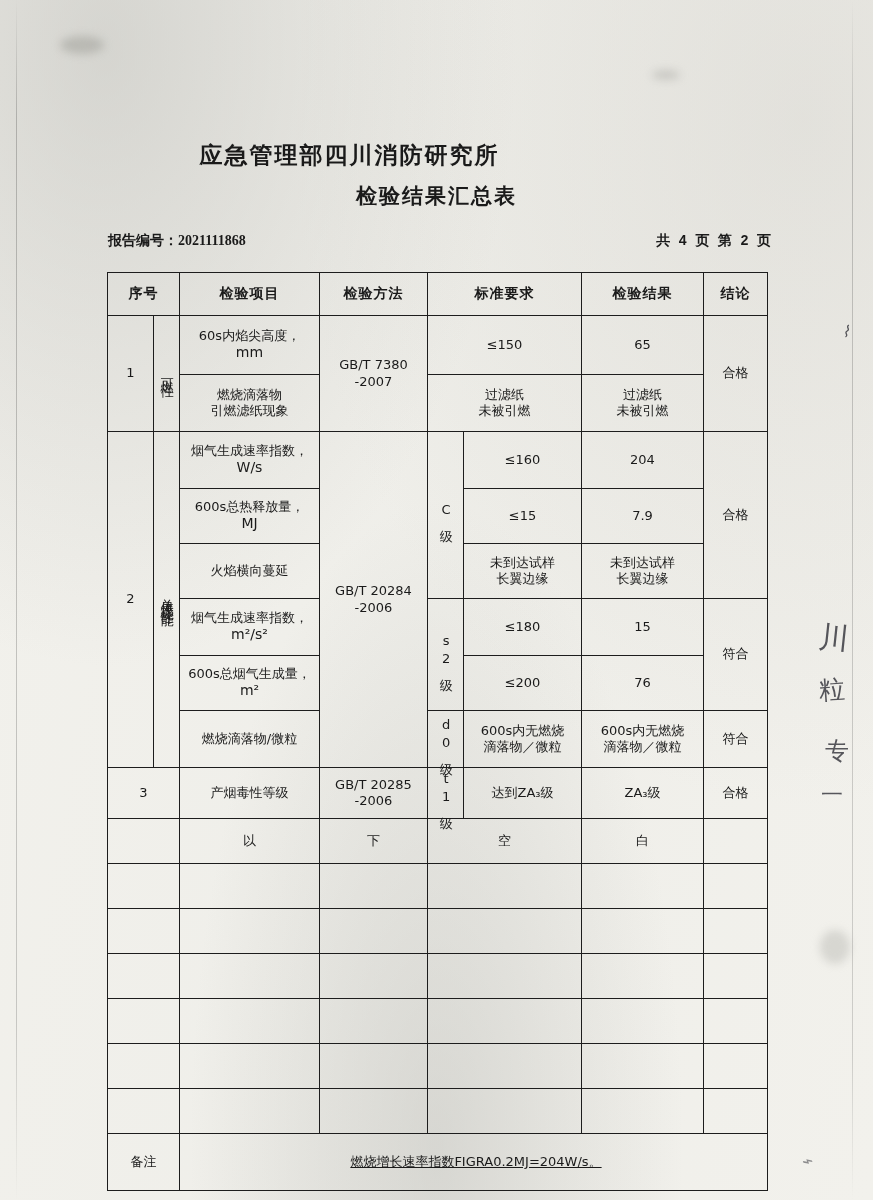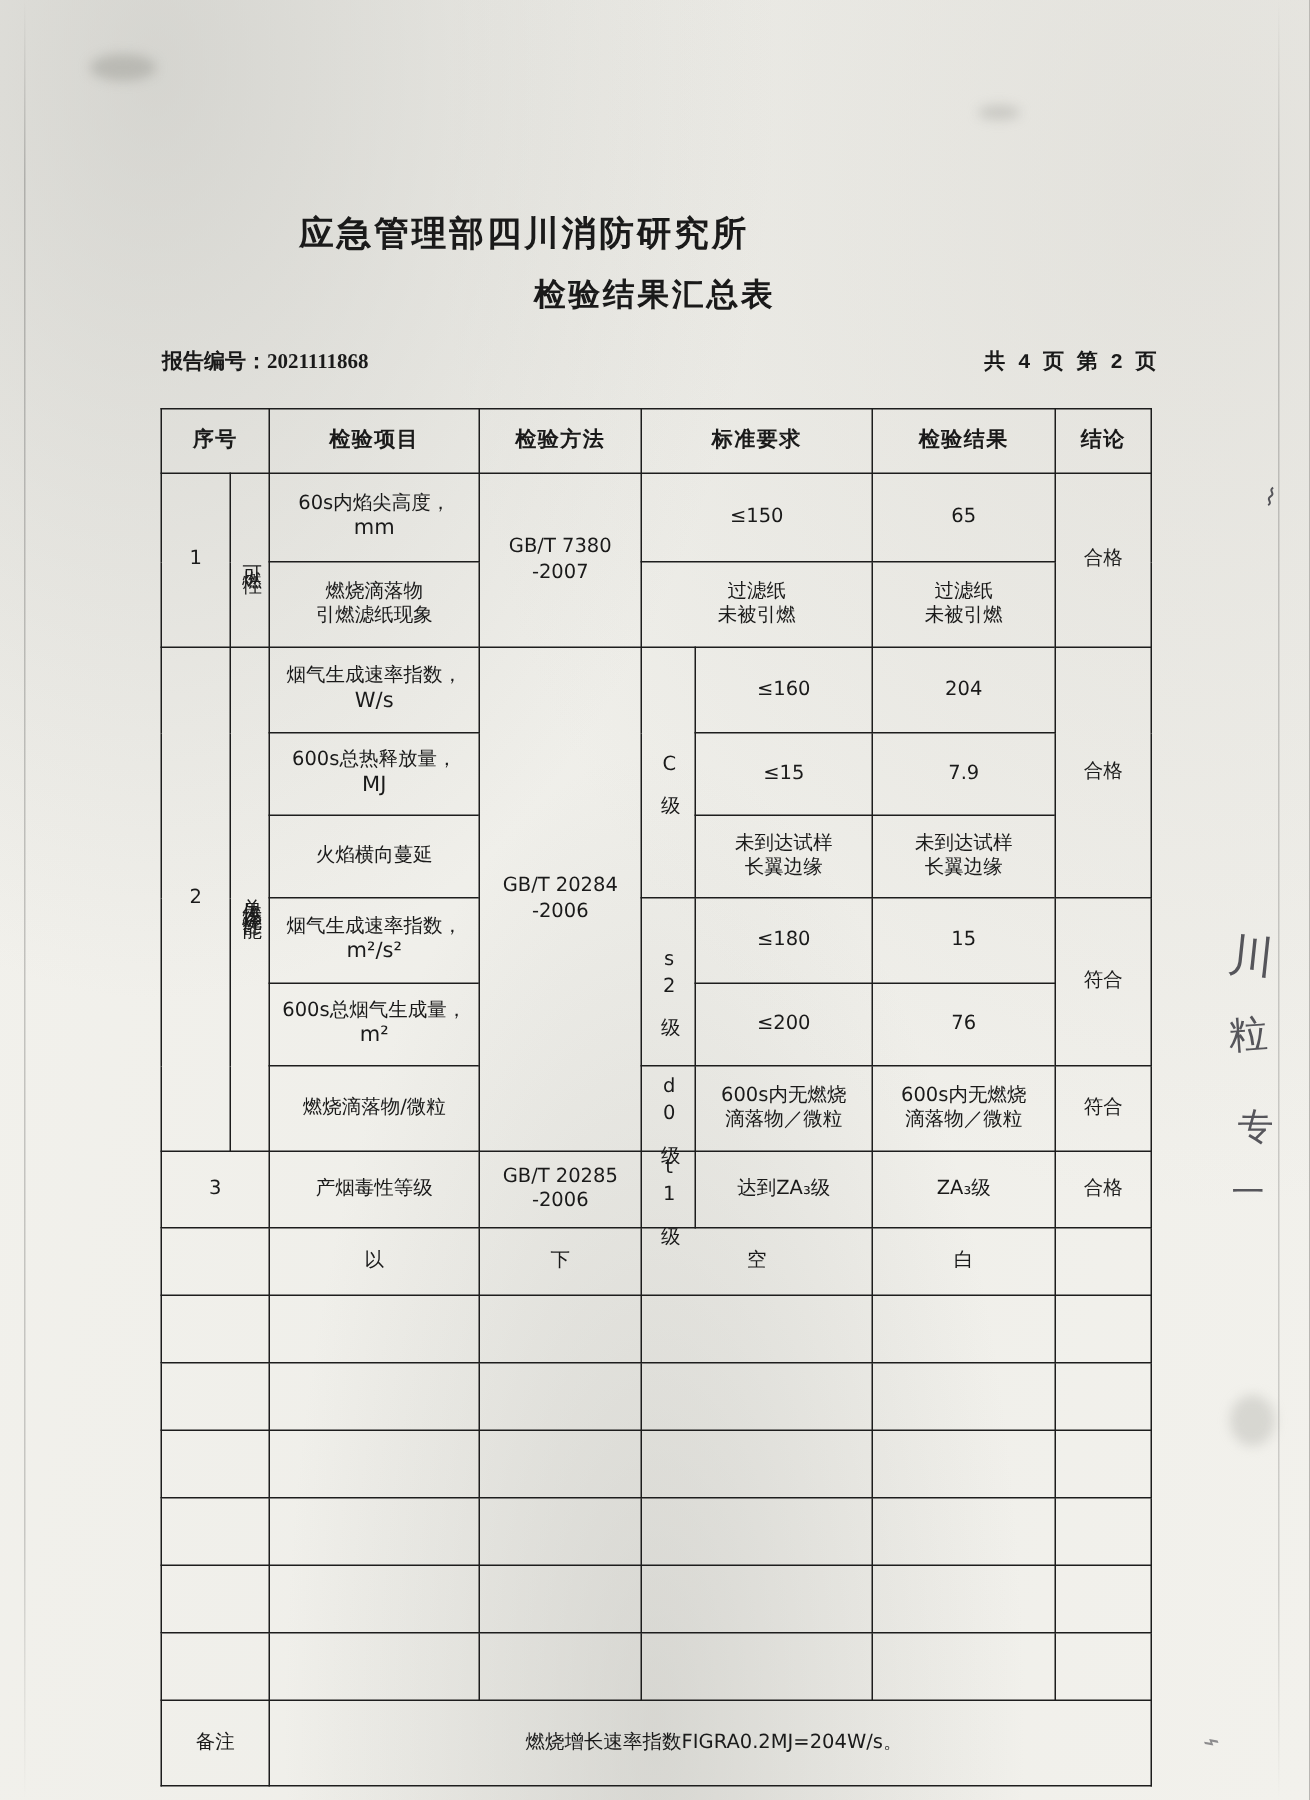--- a/index.html
+++ b/index.html
@@ -120,20 +120,21 @@
     font-size: 14px;
   }
 
   .blank-row td { height: 40px; }
   .note-row td { height: 52px; }
   .note-label { width: 44px; }
   .note-text {
     text-align: left;
     padding-left: 8px !important;
     font-size: 14px;
+    text-decoration: underline;
   }
 
   
   .margin-mark {
     position: absolute;
     color: #2b2b33;
     font-family: "DejaVu Serif", serif;
     opacity: 0.78;
     pointer-events: none;
   }

